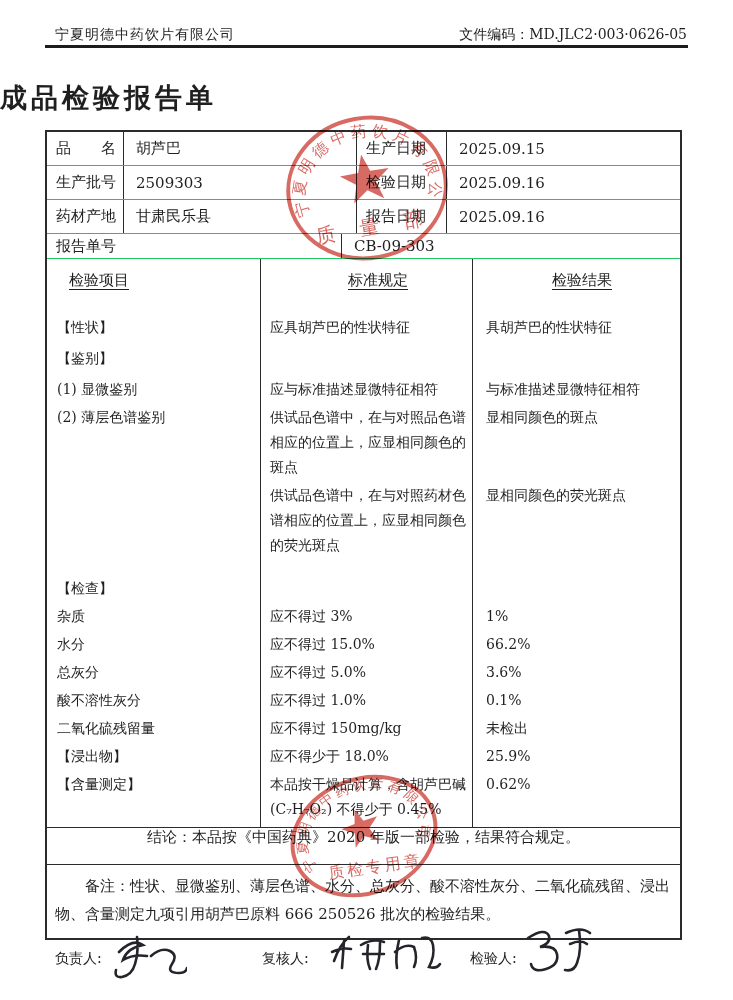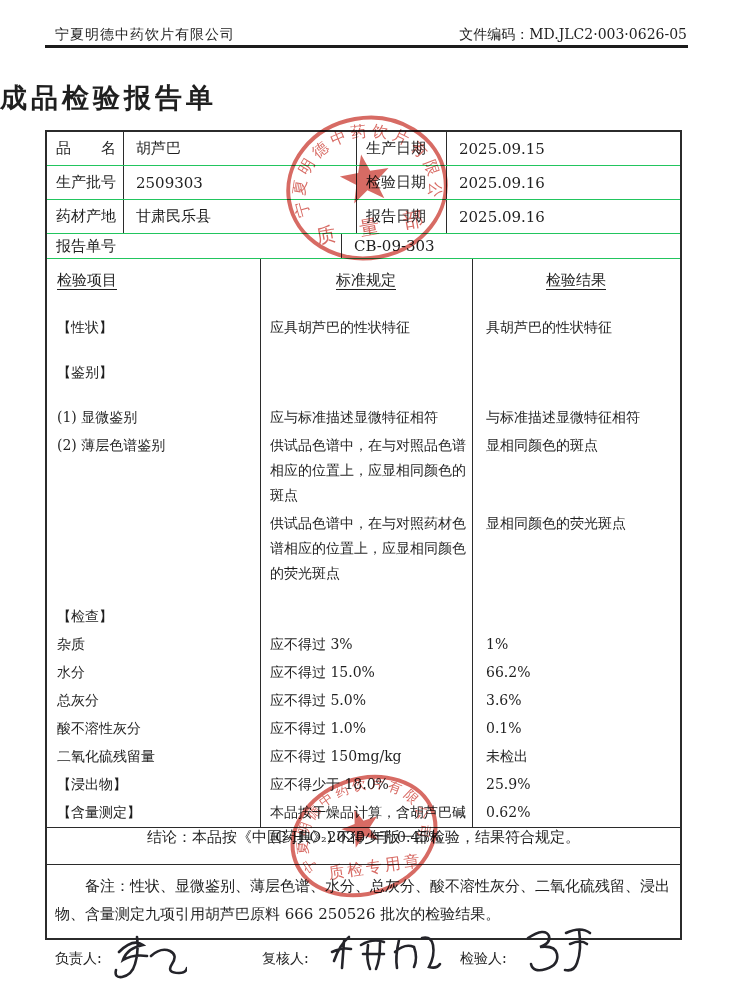--- a/index.html
+++ b/index.html
@@ -23,39 +23,39 @@
   .h33 { height:33px; } .h24 { height:24px; }
   .ir-l1 { width:77px;  padding-left:9px;  border-right:1px solid #2b2b2b; }
   .ir-v1 { width:233px; padding-left:12px; border-right:1px solid #2b2b2b; }
   .ir-l2 { width:90px;  padding-left:9px;  border-right:1px solid #2b2b2b; }
   .ir-v2 { flex:1; padding-left:12px; }
   .ir-wide { width:295px; padding-left:9px; border-right:1px solid #2b2b2b; }
   
   .main { position:relative; height:568px; border-bottom:1px solid #2b2b2b; font-size:14px; }
   .vline { position:absolute; top:0; bottom:0; width:1px; background:#2b2b2b; }
   .vl1 { left:213px; } .vl2 { left:425px; }
-  .col-heads { position:absolute; top:12px; left:0; right:0; display:flex; font-size:15px; }
+  .col-heads { position:absolute; top:12px; left:12px; right:0; display:flex; font-size:15px; }
   .col-heads span { text-decoration:underline; text-underline-offset:4px; }
   .ch1 { width:213px; padding-left:10px; box-sizing:border-box; }
   .ch2 { width:212px; text-align:center; }
   .ch3 { flex:1; text-align:center; }
   .body-rows { position:absolute; top:42px; left:0; right:0; }
   .mrow { display:flex; line-height:25px; margin-top:3px; }
   .mrow > div { box-sizing:border-box; }
   .mc1 { width:213px; padding-left:10px; }
   .mc2 { width:212px; padding-left:10px; padding-right:2px; }
   .mc3 { flex:1; padding-left:14px; padding-right:6px; }
-  .mt14 { margin-top:14px; } .mt10 { margin-top:20px; } .mt18 { margin-top:18px; }
+  .mt14 { margin-top:14px; } .mt10 { margin-top:6px; } .mt18 { margin-top:18px; }
   
   .concl  { height:36px; border-bottom:1px solid #2b2b2b; display:flex; 
             justify-content:center; font-size:15px; }
   .remark { padding:7px 8px 10px 8px; font-size:15px; line-height:28px; text-indent:2em; }
   
   .sig-label { position:absolute; top:950px; font-size:14px; }
-  .sl1 { left:55px; } .sl2 { left:262px; } .sl3 { left:460px; }
+  .sl1 { left:55px; } .sl2 { left:262px; } .sl3 { left:470px; }
   .sig-svg { position:absolute; }
   
   .stamp { position:absolute; mix-blend-mode:multiply; opacity:0.82; }
   .stamp text, .stamp textPath { font-family:"DejaVu Serif","Liberation Serif",serif; }
 </style>
 </head>
 <body>
 
 <div class="page">
 

